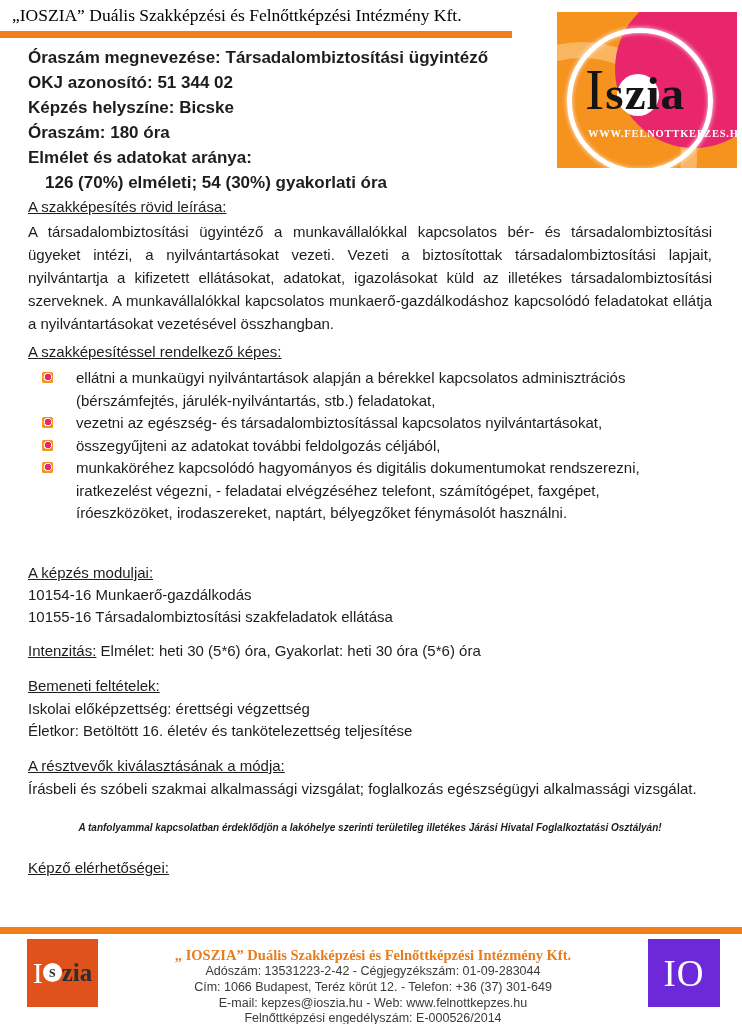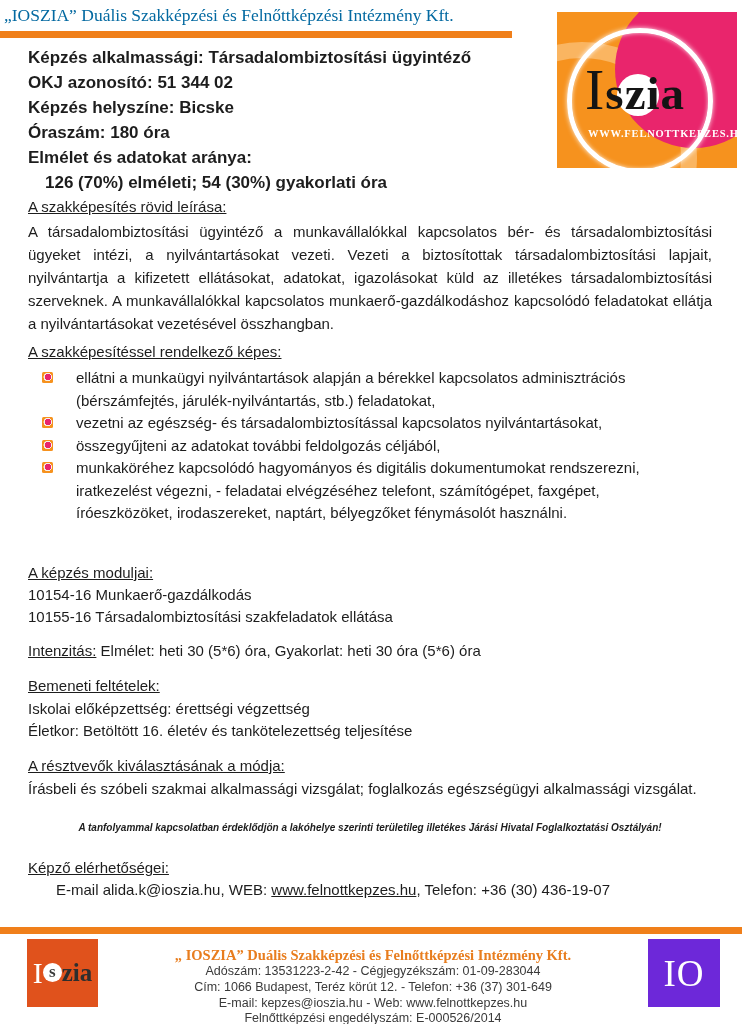--- a/index.html
+++ b/index.html
@@ -13,21 +13,22 @@
     overflow: hidden;
     font-family: "Liberation Sans", sans-serif;
     color: #1d1d1d;
   }
   
   .doc-title {
     font-family: "Liberation Serif", serif;
     font-size: 17.5px;
     line-height: 26px;
     padding: 2px 0 0 4px;
-    color: #0369a1;
+    color: #000000;
+    margin-left: 8px;
   }
   .header-rule {
     width: 512px;
     height: 7px;
     background: #F07F1A;
     margin-top: 3px;
   }
   
   .logo-big {
     position: absolute;
@@ -235,21 +236,21 @@
     <div class="pink"></div>
     <div class="ring"></div>
     <div class="disc"></div>
     <div class="brand"><span class="cap-i">I</span><span>s</span><span>zia</span></div>
     <div class="url">WWW.FELNOTTKEPZES.HU</div>
   </div>
 
   <div class="content">
 
     <div class="course-block">
-      <div>Képzés alkalmassági: Társadalombiztosítási ügyintéző</div>
+      <div>Óraszám megnevezése: Társadalombiztosítási ügyintéző</div>
       <div>OKJ azonosító: 51 344 02</div>
       <div>Képzés helyszíne: Bicske</div>
       <div>Óraszám: 180 óra</div>
       <div>Elmélet és adatokat aránya:</div>
       <div class="indent">126 (70%) elméleti; 54 (30%) gyakorlati óra</div>
     </div>
 
     <div class="sec-desc">
       <div class="sec-heading">A szakképesítés rövid leírása:</div>
       <div class="desc-body">A társadalombiztosítási ügyintéző a munkavállalókkal kapcsolatos bér- és társadalombiztosítási ügyeket intézi, a nyilvántartásokat vezeti. Vezeti a biztosítottak társadalombiztosítási lapjait, nyilvántartja a kifizetett ellátásokat, adatokat, igazolásokat küld az illetékes társadalombiztosítási szerveknek. A munkavállalókkal kapcsolatos munkaerő-gazdálkodáshoz kapcsolódó feladatokat ellátja a nyilvántartásokat vezetésével összhangban.</div>
@@ -285,21 +286,20 @@
 
     <div class="sec-selection">
       <div class="sec-heading">A résztvevők kiválasztásának a módja:</div>
       <div class="selection-line">Írásbeli és szóbeli szakmai alkalmassági vizsgálat; foglalkozás egészségügyi alkalmassági vizsgálat.</div>
     </div>
 
     <div class="notice">A tanfolyammal kapcsolatban érdeklődjön a lakóhelye szerinti területileg illetékes Járási Hivatal Foglalkoztatási Osztályán!</div>
 
     <div class="sec-contact">
       <div class="sec-heading">Képző elérhetőségei:</div>
-      <div class="contact-line"><span>E-mail alida.k@ioszia.hu, WEB: </span><span class="contact-link">www.felnottkepzes.hu</span><span>, Telefon: +36 (30) 436-19-07</span></div>
     </div>
 
   </div>
 
   <div class="footer-rule"></div>
   <div class="footer-row">
     <div class="logo-small-orange">
         <span class="cap-i">I</span>
         <span class="disc-s">s</span>
         <span>zia</span>

